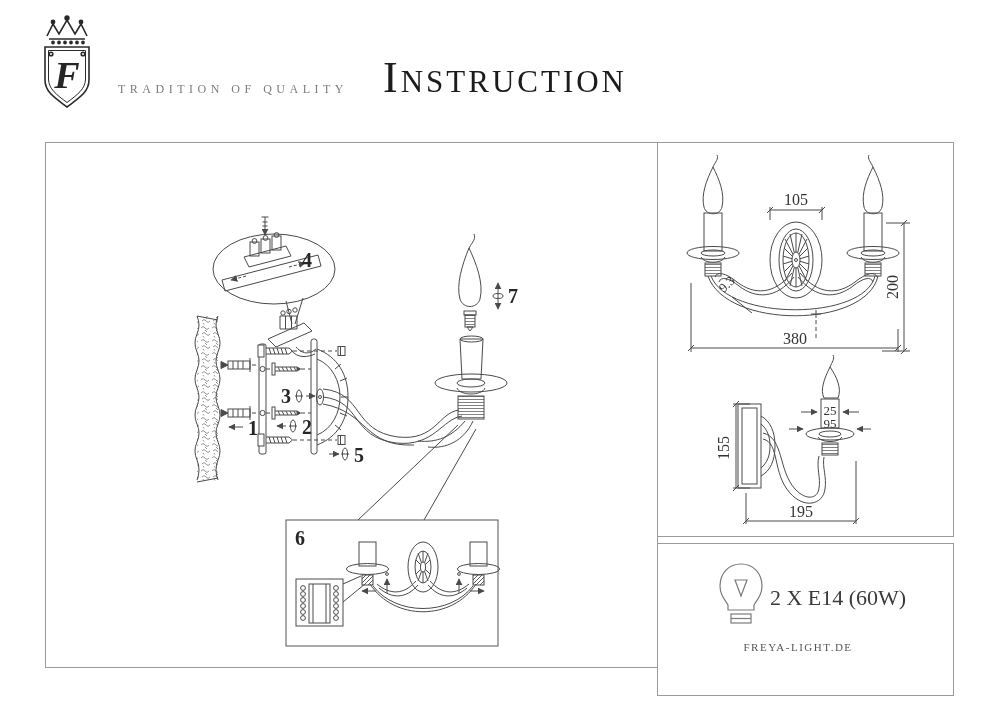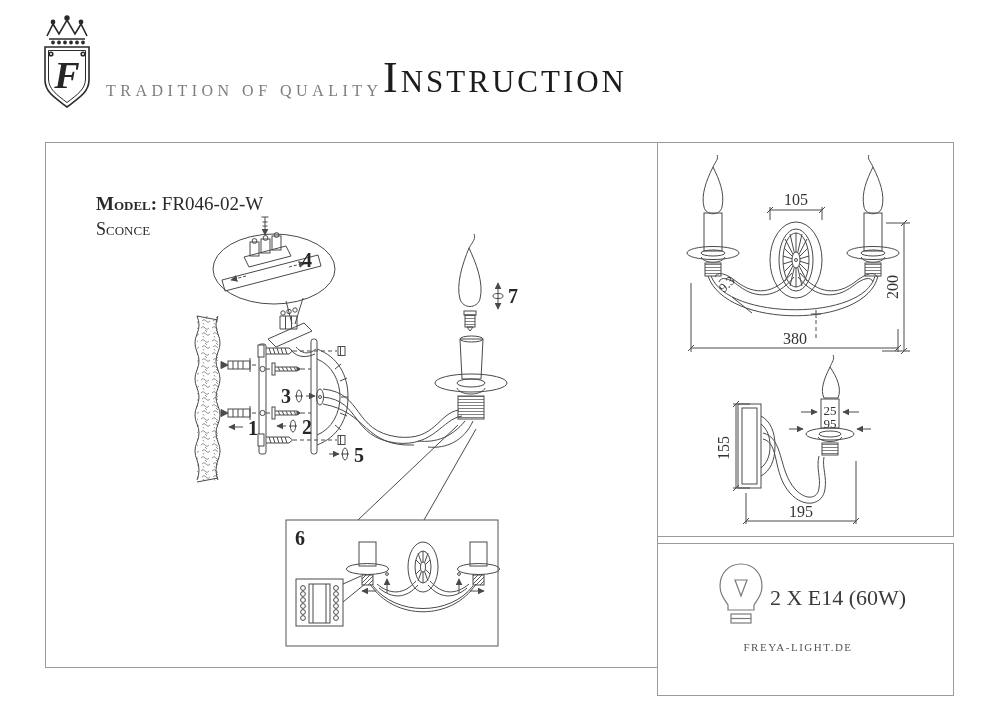--- a/index.html
+++ b/index.html
@@ -2,21 +2,21 @@
 <html><head>
 <meta charset="utf-8">
 <style>
   html,body{margin:0;padding:0;background:#fff;}
   #page{position:relative;width:1000px;height:706px;background:#ffffff;overflow:hidden;
         font-family:"Liberation Serif",serif;color:#1f1f1f;}
   
   #crest{position:absolute;left:36px;top:14px;}
   #brand{position:absolute;left:103px;top:38px;font-size:37px;font-weight:bold;
          letter-spacing:10px;color:#262626;}
-  #tagline{position:absolute;left:106px;top:82px;font-size:16px;letter-spacing:4.5px;color:#7d7d7d;}
+  #tagline{position:absolute;left:118px;top:82px;font-size:12px;letter-spacing:4.5px;color:#7d7d7d;}
   #title{position:absolute;left:505px;top:52px;transform:translateX(-50%);
          font-size:44px;font-variant:small-caps;letter-spacing:3px;color:#1c1c1c;font-family:Liberation Serif, serif;}
   
   .panel{position:absolute;border:1px solid #9b9b9b;background:#fff;box-sizing:border-box;}
   #panel-left{left:45px;top:142px;width:613px;height:526px;}
   #panel-right-top{left:657px;top:142px;width:297px;height:395px;}
   #panel-right-bottom{left:657px;top:543px;width:297px;height:153px;}
   
   #model-block{position:absolute;left:50px;top:48px;font-size:19px;line-height:25px;color:#2a2a2a;}
   #model-block .lbl{font-weight:bold;font-variant:small-caps;}
@@ -71,25 +71,20 @@
         <circle cx="15" cy="40" r="1.8"></circle>
           <circle cx="47" cy="40" r="1.8"></circle>
       </g>
       <text class="crest-f" x="31" y="74" text-anchor="middle">F</text>
     </svg>
   </div>
   <div id="tagline">TRADITION OF QUALITY</div>
   <div id="title">Instruction</div>
 
   <div id="panel-left" class="panel">
-    <div id="model-block">
-      <span class="lbl">Model:</span>
-      <span>FR046-02-W</span><br>
-      <span class="typ">Sconce</span>
-    </div>
 
     <svg width="611" height="524" viewBox="0 0 611 524">
       <g stroke="#4a4a4a" fill="none" stroke-width="1">
 
         <g>
           <rect x="151" y="173" width="21" height="166" fill="url(#pat-rubble)" stroke="none"></rect>
           <path d="M151,173 q4,9 0,18 q-4,9 0,18 q4,9 0,18 q-4,9 0,18 q4,9 0,18 q-4,9 0,18 q4,9 0,18 q-4,9 0,18 q4,10 0,20"></path>
           <path d="M172,173 q-4,9 0,18 q4,9 0,18 q-4,9 0,18 q4,9 0,18 q-4,9 0,18 q4,9 0,18 q-4,9 0,18 q4,9 0,18 q-4,10 0,20"></path>
           <path d="M151,173 L172,177 M151,339 L172,335"></path>
         </g>

